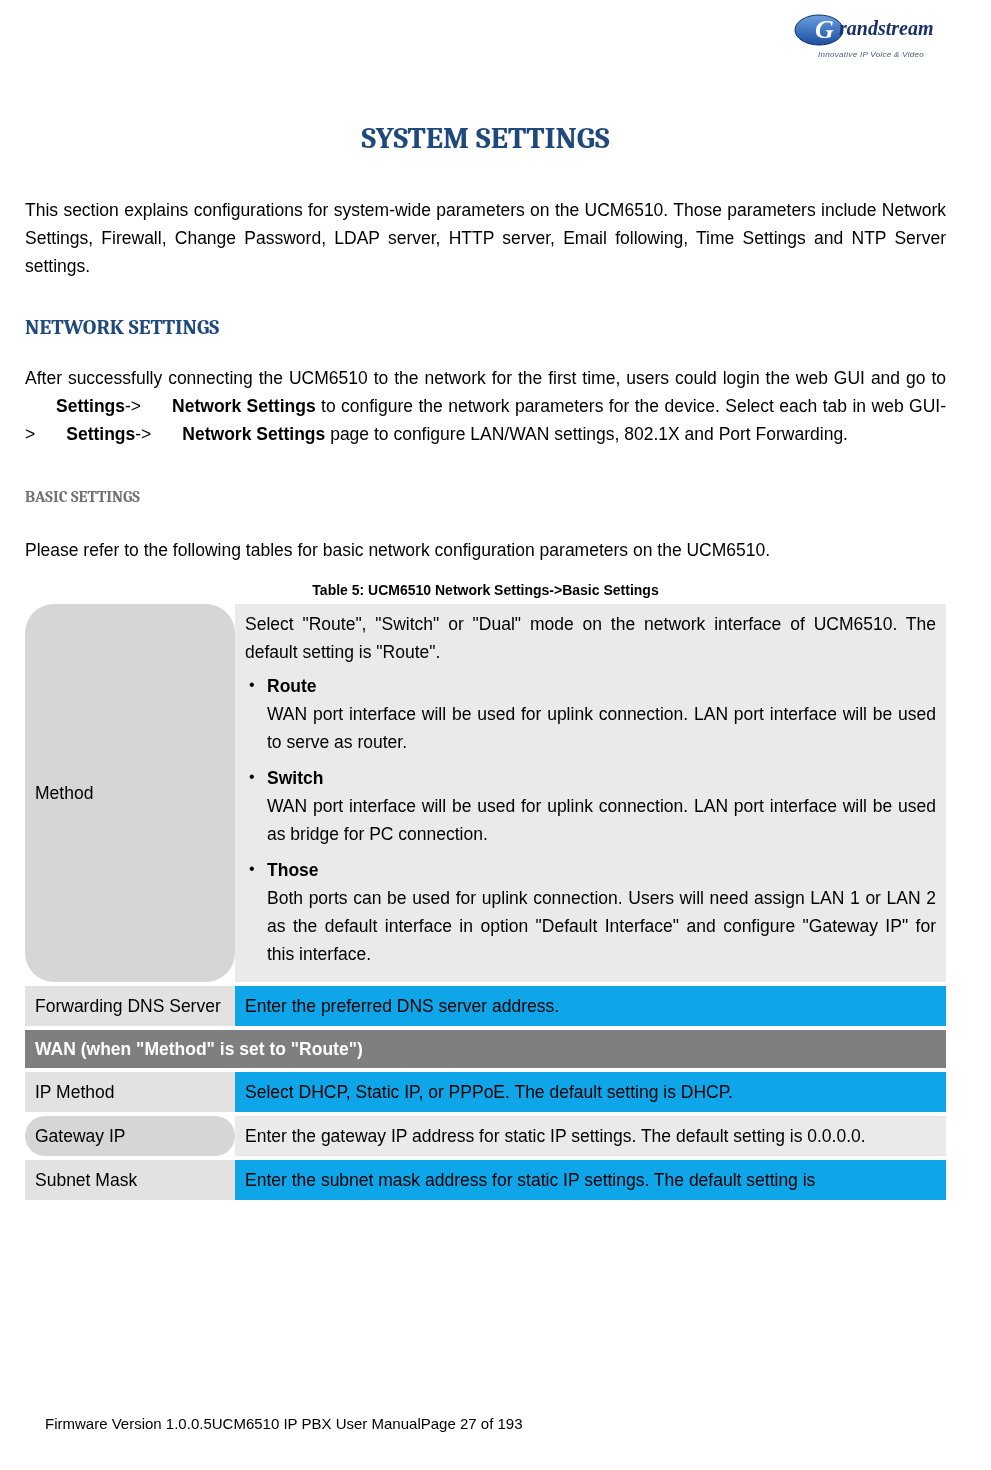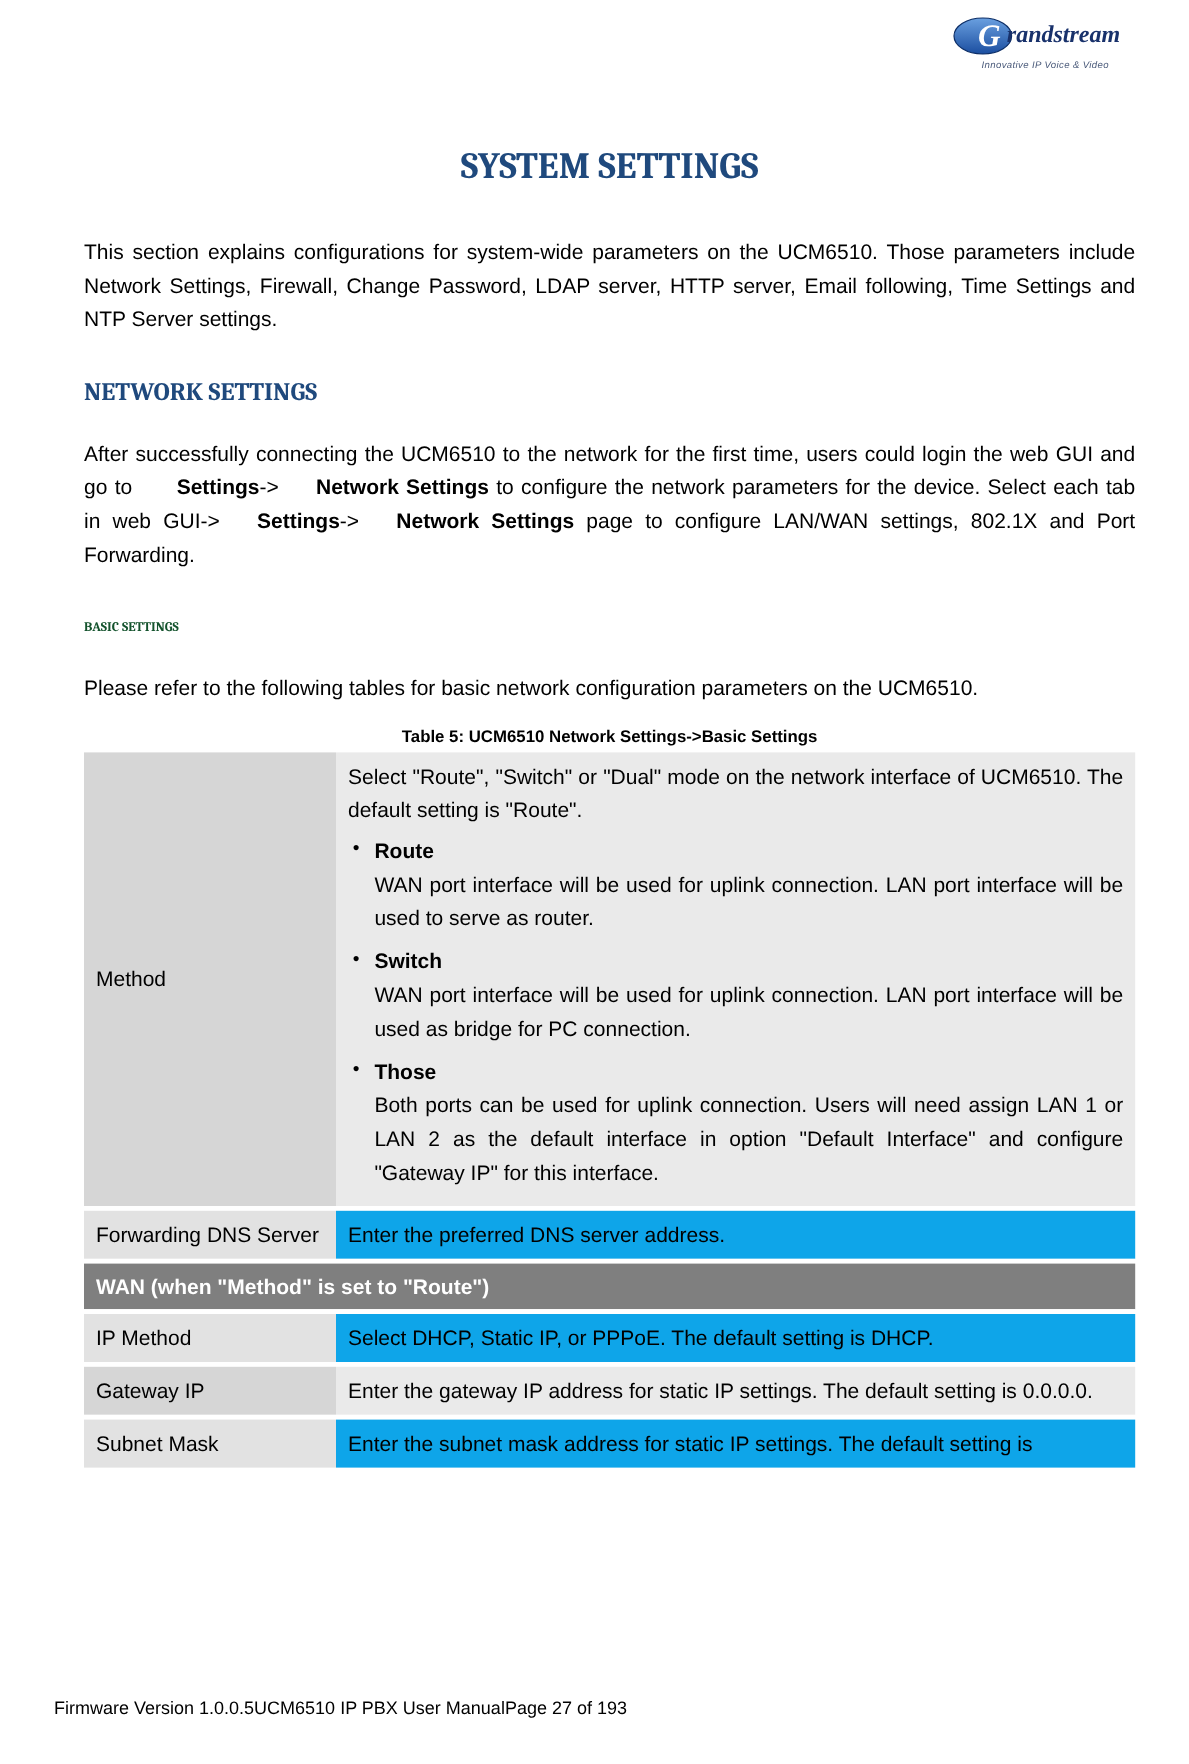--- a/index.html
+++ b/index.html
@@ -28,42 +28,42 @@
   }
   .logo svg { display: block; margin: 0 auto; }
   .logo-tagline {
     font-size: 8px;
     color: #4a5a7a;
     margin-top: 2px;
     font-style: italic;
     letter-spacing: 0.3px;
   }
   .content {
-    padding: 20px 45px 0 70px;
+    padding: 20px 45px 0 25px;
   }
   h1.main-title {
     font-family: Cambria, Georgia, serif;
     font-size: 31px;
     font-weight: bold;
     color: #1f497d;
     text-align: center;
     margin: 20px 0 40px 0;
   }
   h2.section-title {
     font-family: Cambria, Georgia, serif;
     font-size: 21px;
     font-weight: bold;
     color: #1f497d;
     margin: 35px 0 25px 0;
   }
   h3.subsection-title {
     font-family: Cambria, Georgia, serif;
-    font-size: 11px;
-    font-weight: bold;
-    color: #14532d;
+    font-size: 16px;
+    font-weight: bold;
+    color: #737373;
     margin: 40px 0 30px 0;
   }
   p.body-text {
     font-size: 17.5px;
     line-height: 1.6;
     text-align: justify;
     margin: 0 0 18px 0;
   }
   .bold { font-weight: bold; margin-left: 31px; }
   .table-caption {
@@ -76,21 +76,21 @@
     width: 100%;
     border-collapse: separate;
     border-spacing: 0;
   }
   table.settings-table td {
     font-size: 17.5px;
     vertical-align: middle;
     padding: 6px 10px;
     line-height: 1.6;
   }
-  tr.row-a td.col-label { background: #d6d6d6; }
+  tr.row-a td.col-label { background: #d6d6d6; border-radius: 29px; }
   tr.row-a td.col-value { background: #eaeaea; }
   tr.row-b td.col-label { background: #e2e2e2; }
   tr.row-b td.col-value { background: #0ea5e9; }
   tr.row-spacer td { background:#fff; height:4px; padding:0; }
   td.col-label { width: 210px; }
   td.col-value { text-align: justify; }
   tr.section-header td {
     background: #7f7f7f;
     color: #fff;
     font-weight: bold;

